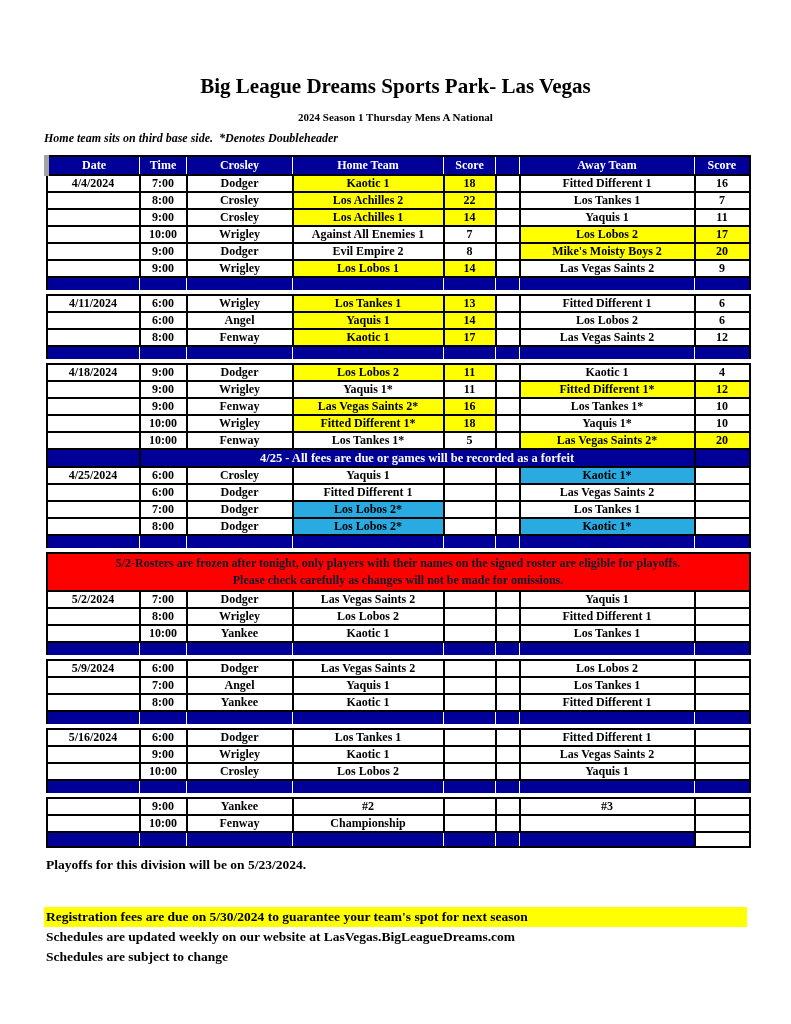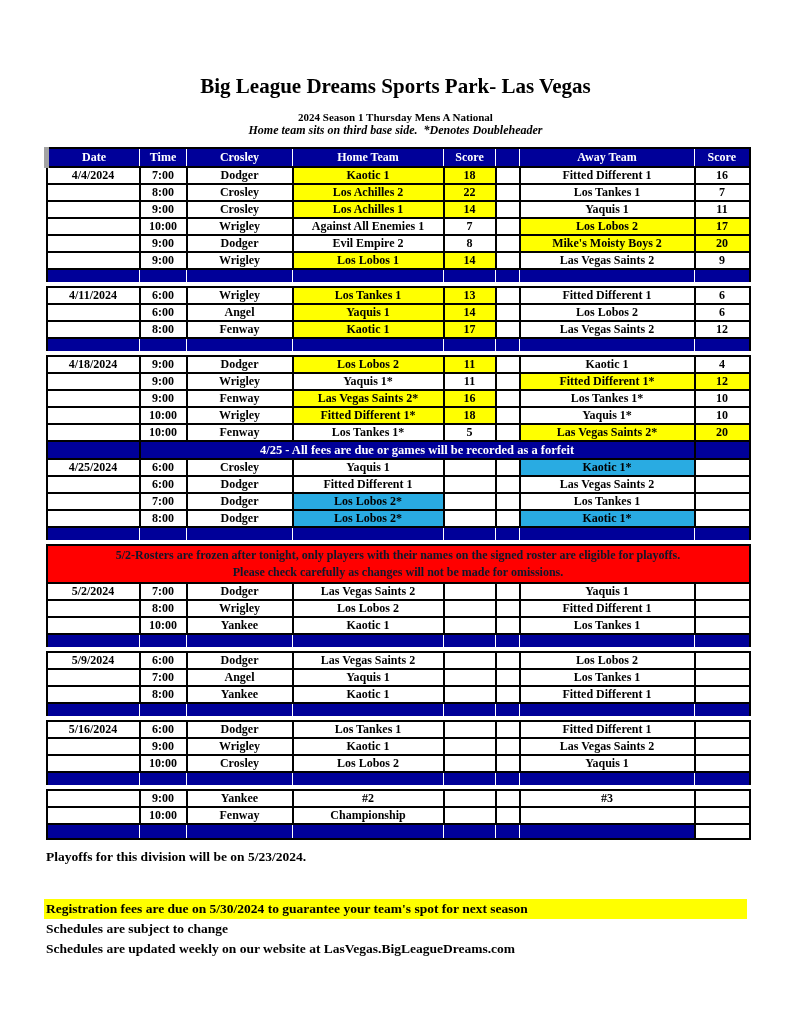--- a/index.html
+++ b/index.html
@@ -4,21 +4,21 @@
 <style>
   html,body{margin:0;padding:0;background:#ffffff;}
   .page{
     width:791px;height:1024px;box-sizing:border-box;
     padding-top:62px;background:#fff;color:#000;
     font-family:"Liberation Serif","DejaVu Serif",serif;font-weight:bold;
   }
   .content{width:703px;margin-left:44px;}
   .title{font-size:21px;text-align:center;margin:12px;}
   .subtitle{font-size:11px;text-align:center;margin:9px 0 0 0;}
-  .subnote{font-size:12px;font-style:italic;text-align:center;white-space:pre-wrap;}
+  .subnote{font-size:12px;font-style:italic;text-align:left;margin-top:8px;white-space:pre-wrap;}
   table{border-collapse:collapse;width:703px;table-layout:fixed;margin-top:9px;}
   col.c1{width:93px}col.c2{width:47px}col.c3{width:106px}col.c4{width:151px}
   col.c5{width:52px}col.c6{width:24px}col.c7{width:175px}col.c8{width:55px}
   th{
     background:var(--navy,#000099);color:#fff;font-size:12px;height:17px;padding:0;
     border:2px solid #000;border-left:1px solid #fff;border-right:1px solid #fff;
     font-weight:bold;
   }
   th:first-child{border-left:5px solid #a3a3a3}
   th:last-child{border-right:2px solid #000}
@@ -465,17 +465,17 @@
             <td></td>
             <td></td>
             <td class="blank"></td>
           </tr>
         </tbody>
     </table>
 
     <div class="footer">
         <div class="fline">Playoffs for this division will be on 5/23/2024.</div>
         <div class="fline hl">Registration fees are due on 5/30/2024 to guarantee your team's spot for next season</div>
+        <div class="fline">Schedules are updated weekly on our website at LasVegas.BigLeagueDreams.com</div>
         <div class="fline">Schedules are subject to change</div>
-        <div class="fline">Schedules are updated weekly on our website at LasVegas.BigLeagueDreams.com</div>
       </div>
   </div>
 </div>
 
 </body></html>

